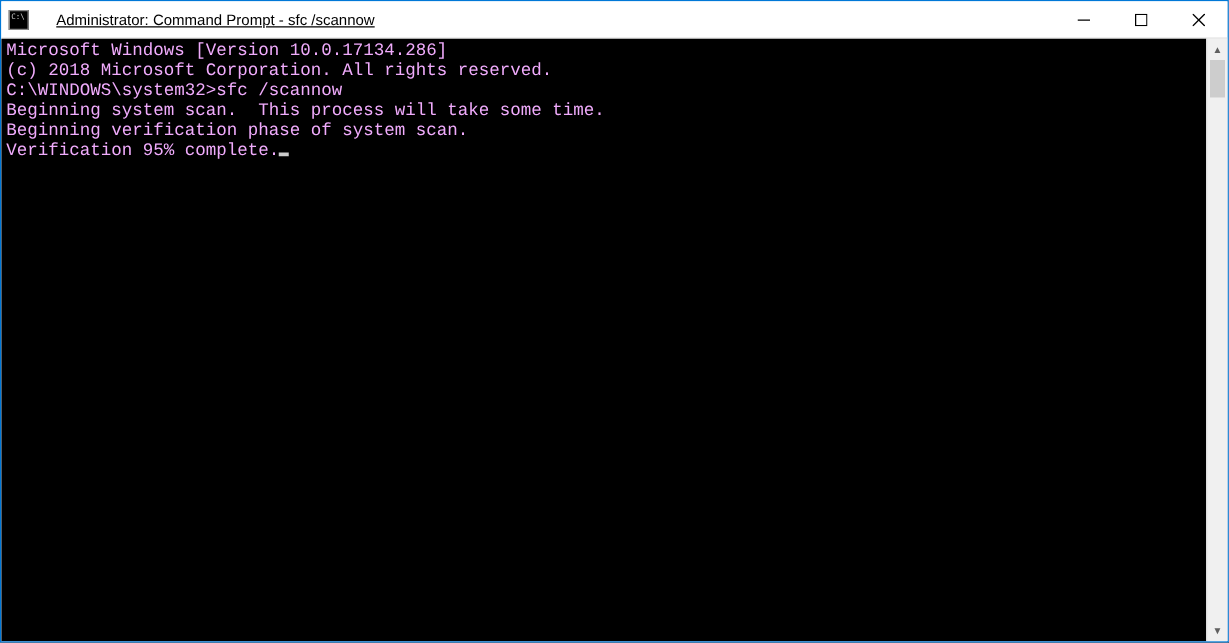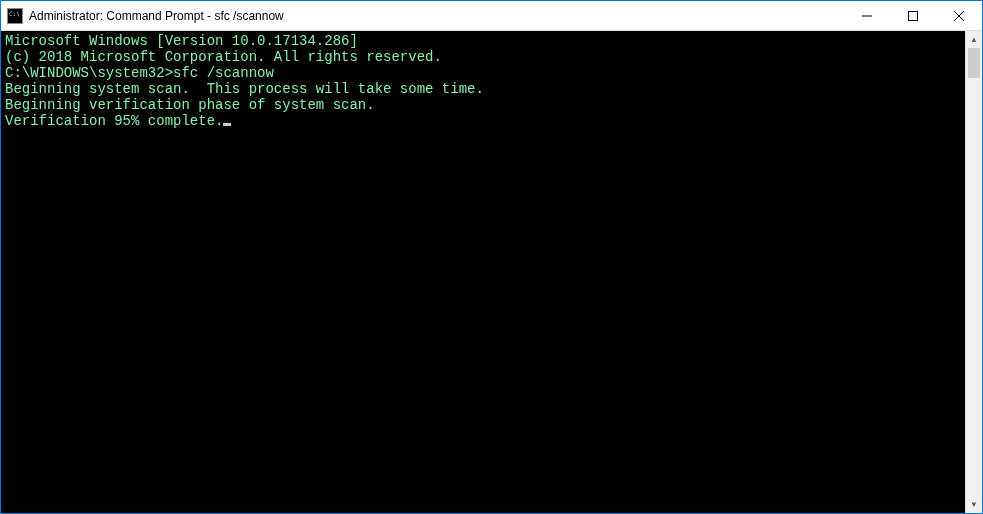--- a/index.html
+++ b/index.html
@@ -20,21 +20,22 @@
       background: #ffffff;
       display: flex;
       align-items: center;
       justify-content: space-between;
       padding-left: 6px;
       border-bottom: 1px solid #ddd;
     }
     .titlebar-left {
       display: flex;
       align-items: center;
-      gap: 6px;
+      gap: 22px;
+      text-decoration: underline;
     }
     .app-icon {
       width: 16px;
       height: 16px;
       background: #000;
       border: 1px solid #888;
       display: flex;
       align-items: center;
       justify-content: center;
       font-size: 8px;
@@ -70,21 +71,21 @@
       width: 10px;
       height: 10px;
     }
     .console-wrapper {
       display: flex;
       height: calc(100% - 30px);
     }
     .console {
       flex: 1;
       background: #000000;
-      color: #86efac;
+      color: #f0abfc;
       font-family: Consolas, "Courier New", monospace;
       font-size: 14px;
       line-height: 16px;
       padding: 2px 4px;
       white-space: pre;
       overflow: hidden;
     }
     .scrollbar {
       width: 17px;
       background: #f0f0f0;

